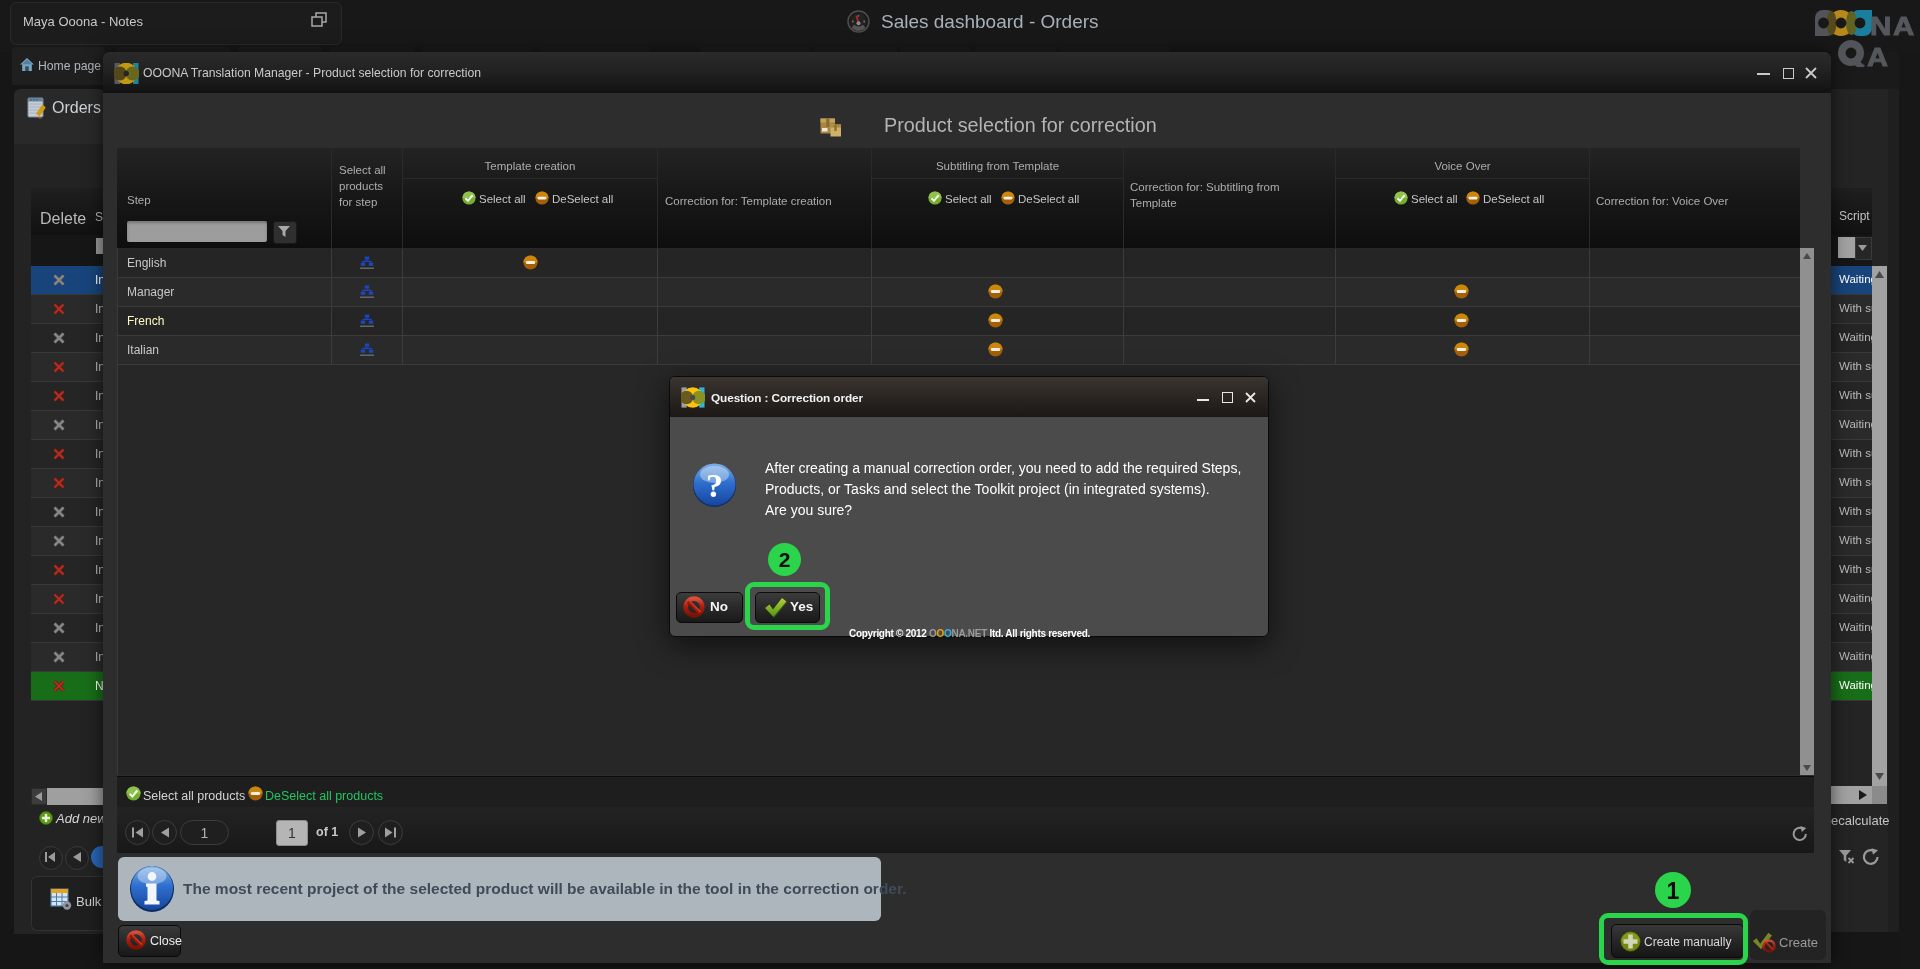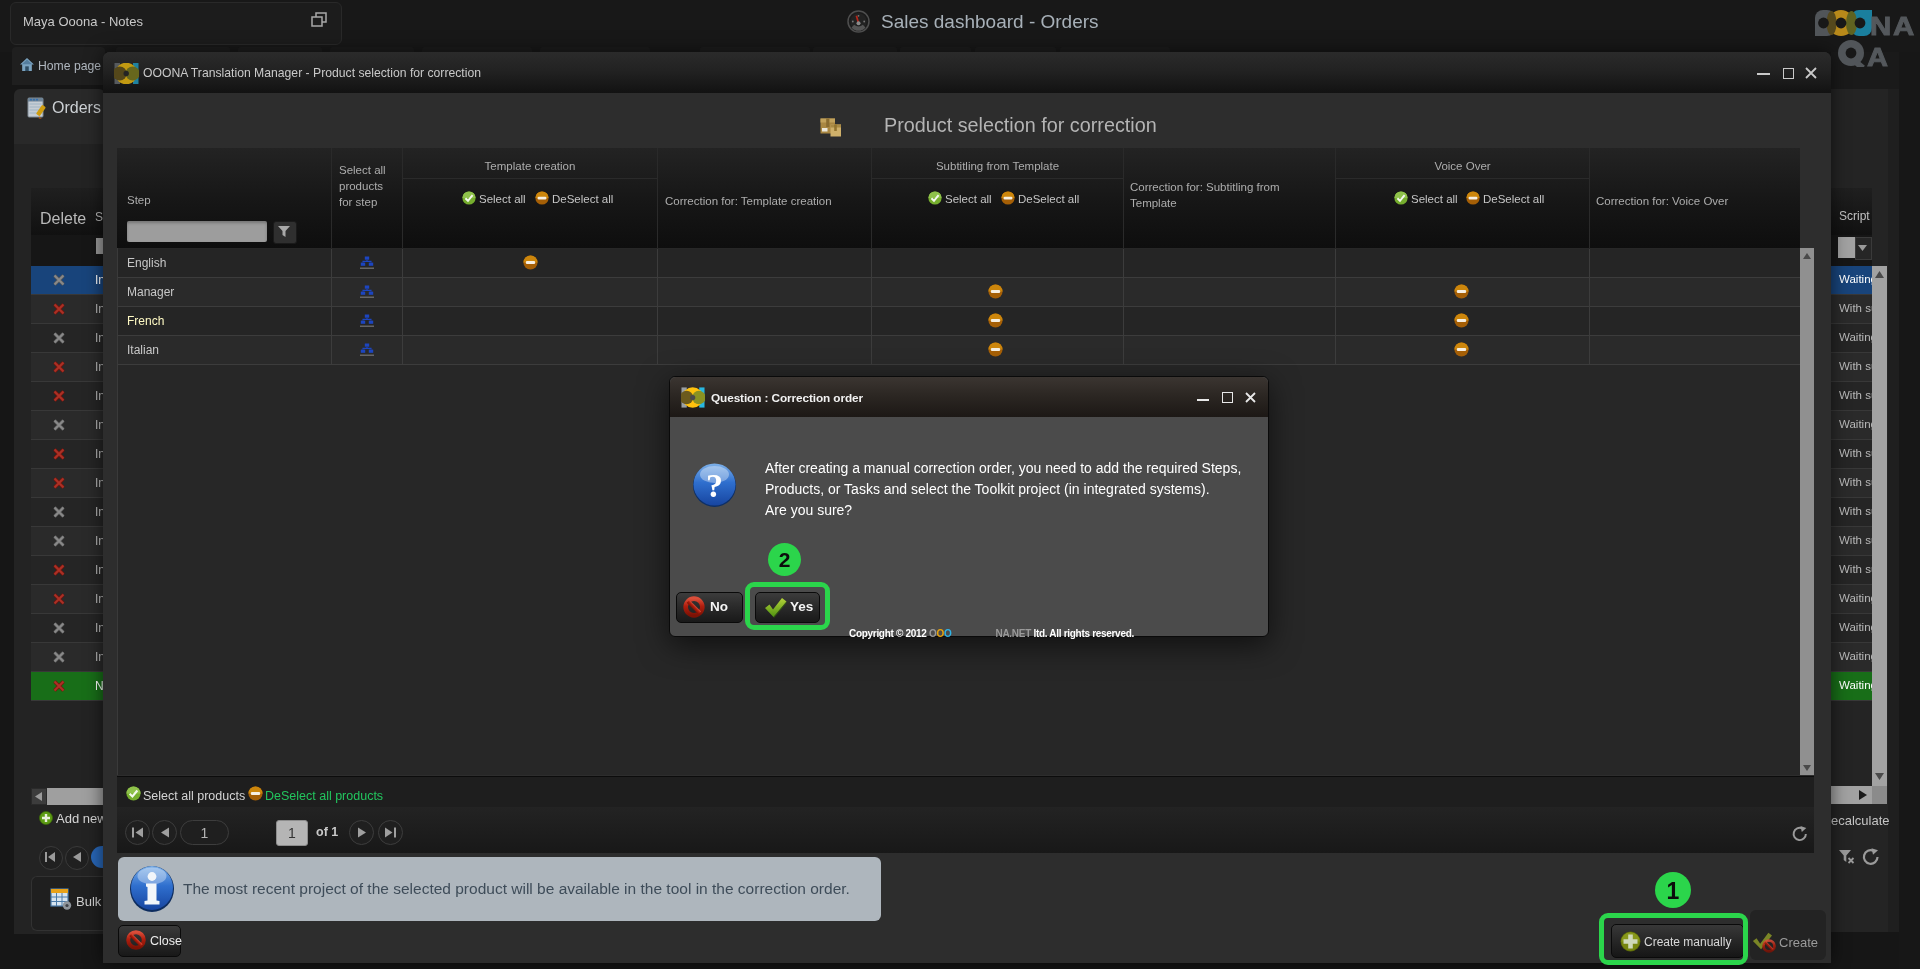--- a/index.html
+++ b/index.html
@@ -204,21 +204,21 @@
 <div class="abs" style="left:31px;top:788px;width:74px;height:17px;background:#2a2a2a;"></div>
 <div class="abs" style="left:32px;top:789px;width:14px;height:15px;background:#3c3c3c;"></div>
 <svg class="abs" style="left:35px;top:792px;" width="8" height="9" viewBox="0 0 8 9">
       <path d="M7,0 L7,9 L0,4.5 Z" fill="#9a9a9a"></path>
     </svg>
 <div class="abs" style="left:47px;top:788px;width:58px;height:17px;background:#9f9f9f;"></div>
 <svg class="abs" style="left:39px;top:811px;" width="14" height="14" viewBox="0 0 14 14">
   <circle cx="7" cy="7" r="6.5" fill="#5d9c14" stroke="#3c6a0a" stroke-width="0.8"></circle>
   <path d="M7,3 L7,11 M3,7 L11,7" stroke="#e9f0dc" stroke-width="2.4"></path>
 </svg>
-<div class="txt" style="left:56px;top:811px;font-size:13px;color:#d5d5d5;">Add new</div>
+<div class="txt" style="left:56px;top:811px;font-size:13px;color:#d5d5d5;font-style:italic;">Add new</div>
 <div class="abs" style="left:39px;top:846px;width:22px;height:22px;border-radius:50%;background:#202020;border:1px solid #3a3a3a;"></div>
 <svg class="abs" style="left:45px;top:852px;" width="10" height="10" viewBox="0 0 10 10">
       <rect x="0" y="0" width="2" height="10" fill="#9a9a9a"></rect>
       <path d="M10,0 L10,10 L3,5 Z" fill="#9a9a9a"></path>
     </svg>
 <div class="abs" style="left:65px;top:846px;width:22px;height:22px;border-radius:50%;background:#202020;border:1px solid #3a3a3a;"></div>
 <svg class="abs" style="left:72px;top:852px;" width="9" height="10" viewBox="0 0 9 10">
       <path d="M9,0 L9,10 L1,5 Z" fill="#9a9a9a"></path>
     </svg>
 <div class="abs" style="left:91px;top:846px;width:14px;height:22px;border-radius:11px 0 0 11px;background:#2867b8;"></div>
@@ -538,21 +538,21 @@
     </svg>
 
 <div class="abs" style="left:118px;top:857px;width:763px;height:64px;background:#aeb6bd;border-radius:6px;"></div>
 <svg class="abs" style="left:129px;top:863px;" width="46" height="50" viewBox="0 0 46 50">
   <ellipse cx="23" cy="26" rx="22" ry="23" fill="#0d2c5e"></ellipse>
   <ellipse cx="23" cy="25" rx="21" ry="22" fill="url(#blug)"></ellipse>
   <ellipse cx="23" cy="13" rx="14.5" ry="8.5" fill="#ffffff" opacity="0.35"></ellipse>
   <circle cx="23" cy="13.5" r="4.4" fill="#f2f6fa"></circle>
   <path d="M17,20.5 L27.5,20.5 L27.5,37.5 L30.5,38 L30.5,41.5 L15.5,41.5 L15.5,38 L18.5,37.5 L18.5,24 L17,23.5 Z" fill="#f2f6fa"></path>
 </svg>
-<div class="txt" style="left:183px;top:880px;font-size:15.5px;color:#3e4c59;">The most recent project of the selected product will be available in the tool in the correction order.</div>
+<div class="txt" style="left:183px;top:880px;font-size:15.5px;color:#3e4c59;font-weight:bold;">The most recent project of the selected product will be available in the tool in the correction order.</div>
 
 <div class="abs" style="left:118px;top:925px;width:63px;height:32px;background:linear-gradient(180deg,#3a3a3a 0%,#2a2a2a 45%,#181818 100%);border:1px solid #0a0a0a;border-radius:5px;box-sizing:border-box;"></div>
 <svg class="abs" style="left:126px;top:930px;" width="20" height="20" viewBox="0 0 19 19">
   <circle cx="9.5" cy="9.5" r="7.4" fill="none" stroke="url(#redg)" stroke-width="3.8"></circle>
   <rect x="2.2" y="7.9" width="14.6" height="3.4" fill="url(#redg)" transform="rotate(45 9.5 9.5)"></rect>
 </svg>
 <div class="txt" style="left:150px;top:934px;font-size:12.5px;color:#ececec;">Close</div>
 
 <div class="abs" style="left:1750px;top:910px;width:76px;height:50px;background:#232323;border-radius:6px;"></div>
 <div class="abs" style="left:1611px;top:924px;width:133px;height:34px;background:linear-gradient(180deg,#383838 0%,#282828 45%,#161616 100%);border:1px solid #0a0a0a;border-radius:5px;box-sizing:border-box;"></div>
@@ -604,21 +604,21 @@
 </svg>
 <div class="txt" style="left:710px;top:599px;font-size:13.5px;font-weight:bold;color:#f5f5f5;">No</div>
 
 <div class="abs" style="left:755px;top:592px;width:65px;height:31px;background:linear-gradient(180deg,#3c3c3c 0%,#2b2b2b 45%,#191919 100%);border:1px solid #0a0a0a;border-radius:5px;box-sizing:border-box;"></div>
 <svg class="abs" style="left:762px;top:595px;" width="26" height="24" viewBox="0 0 26 24">
   <path d="M3,13 L7.5,9.5 L11,14.5 L20,3 L24.5,6.5 L11.5,22 Z" fill="url(#grng)"></path>
   <path d="M11.5,22 L24.5,6.5 L24.5,8 L12,23 Z" fill="#3a6e0a" opacity="0.6"></path>
 </svg>
 <div class="txt" style="left:790px;top:599px;font-size:13.5px;font-weight:bold;color:#f5f5f5;">Yes</div>
 
-<div class="txt" style="left:849px;top:628px;font-size:10px;font-weight:bold;letter-spacing:-0.3px;color:#ffffff;">Copyright © 2012 <span style="color:#9a9a9a;">O</span><span style="color:#e8a50c;">O</span><span style="color:#2eb4e8;">O</span><span style="color:#9a9a9a;padding-left:44px;">NA.NET</span> ltd. All rights reserved.</div>
+<div class="txt" style="left:849px;top:628px;font-size:10px;font-weight:bold;letter-spacing:-0.3px;color:#ffffff;">Copyright © 2012 <span style="color:#9a9a9a;">O</span><span style="color:#e8a50c;">O</span><span style="color:#2eb4e8;">O</span><span style="color:#9a9a9a;">NA.NET</span> ltd. All rights reserved.</div>
 
 <div class="abs" style="left:745px;top:582px;width:85px;height:48px;border:5px solid #2bd54b;border-radius:9px;box-sizing:border-box;"></div>
 <div class="abs" style="left:768px;top:543px;width:33px;height:33px;border-radius:50%;background:#2bd54b;"></div>
 <div class="txt" style="left:768px;top:548px;width:33px;text-align:center;font-size:21px;font-weight:bold;color:#0c0c0c;">2</div>
 
 <div class="abs" style="left:1599px;top:913px;width:149px;height:52px;border:5px solid #2bd54b;border-radius:9px;box-sizing:border-box;"></div>
 <div class="abs" style="left:1655px;top:872px;width:36px;height:36px;border-radius:50%;background:#2bd54b;"></div>
 <div class="txt" style="left:1655px;top:878px;width:36px;text-align:center;font-size:23px;font-weight:bold;color:#0c0c0c;">1</div>
 
 </div>

